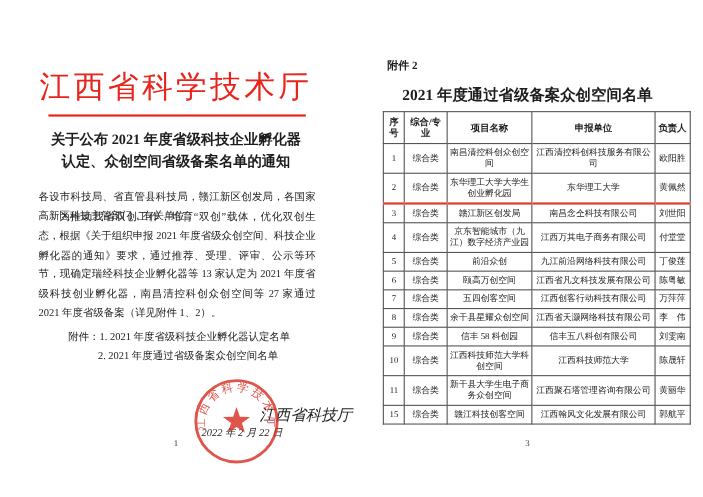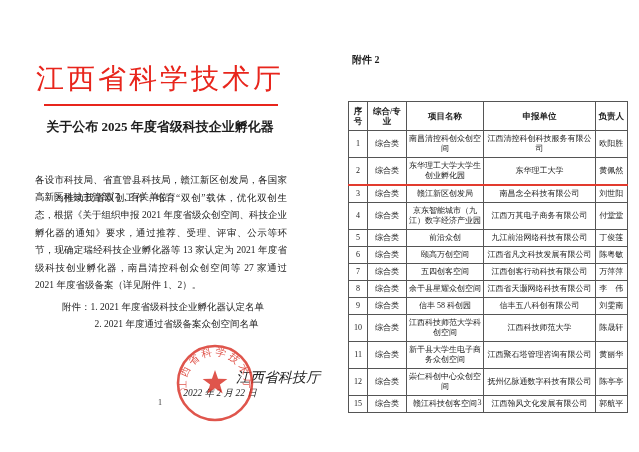--- a/index.html
+++ b/index.html
@@ -20,21 +20,21 @@
   .doc-title{
     position:absolute;top:117px;left:10px;width:300px;text-align:center;
     font-weight:bold;font-size:13px;line-height:20px;
   }
   .bodytext{
     position:absolute;left:35px;width:252px;font-size:9.5px;line-height:17.5px;
     text-align:justify;text-justify:inter-ideograph;color:#222;
   }
   .salutation{top:162px;}
   .mainpara{top:180px;text-indent:2em;}
-  .attachments{position:absolute;top:299px;left:62px;font-size:9.5px;line-height:17px;color:#222;text-align:center;}
+  .attachments{position:absolute;top:299px;left:62px;font-size:9.5px;line-height:17px;color:#222;}
   .attachments .att-line2{padding-left:27px;}
   .seal-wrap{position:absolute;top:343px;left:175px;width:80px;height:80px;z-index:2;opacity:.82;}
   .signer{position:absolute;top:369px;left:120px;width:200px;text-align:right;font-size:14px;color:#222;z-index:1;font-style:italic;}
   .sign-date{position:absolute;top:387px;left:120px;width:200px;text-align:center;font-size:9.5px;color:#222;z-index:1;font-style:italic;}
   .pagenum{position:absolute;top:398px;left:0;width:100%;text-align:center;font-size:8px;color:#333;}
 
   
   .att-label{position:absolute;top:53px;left:32px;font-weight:bold;font-size:10px;}
   .table-title{position:absolute;top:78px;left:0;width:100%;text-align:center;font-weight:bold;font-size:14px;}
   .tbl{
@@ -49,21 +49,22 @@
 </head>
 <body>
 
 <div class="canvas">
 
   <div class="page page-left">
     <div class="agency">江西省科学技术厅</div>
     <div class="red-rule"></div>
 
     <div class="doc-title">
-      <div>关于公布 2025 年度省级科技企业孵化器</div>
+      <div>关于公布 2021 年度省级科技企业孵化器</div>
+      <div>认定、众创空间省级备案名单的通知</div>
     </div>
 
     <p class="bodytext salutation">各设市科技局、省直管县科技局，赣江新区创发局，各国家高新区科技主管部门，有关单位：</p>
     <p class="bodytext mainpara">为推动我省双创工作，培育“双创”载体，优化双创生态，根据《关于组织申报 2021 年度省级众创空间、科技企业孵化器的通知》要求，通过推荐、受理、评审、公示等环节，现确定瑞经科技企业孵化器等 13 家认定为 2021 年度省级科技创业孵化器，南昌清控科创众创空间等 27 家通过 2021 年度省级备案（详见附件 1、2）。</p>
 
     <div class="attachments">
       <div class="att-line1">附件：1. 2021 年度省级科技企业孵化器认定名单</div>
       <div class="att-line2">2. 2021 年度通过省级备案众创空间名单</div>
     </div>
 
@@ -81,20 +82,21 @@
           <textPath href="#sealArc" startOffset="50%" text-anchor="middle">江西省科学技术厅</textPath>
         </text>
       </svg>
     </div>
 
     <div class="pagenum">1</div>
   </div>
 
   <div class="page page-right">
     <div class="att-label">附件 2</div>
+    <div class="table-title">2021 年度通过省级备案众创空间名单</div>
 
     <table class="tbl">
       <colgroup>
         <col class="c0">
           <col class="c1">
           <col class="c2">
           <col class="c3">
           <col class="c4">
       </colgroup>
       <thead>
@@ -178,27 +180,20 @@
             <td>陈晟轩</td>
           </tr>
           <tr>
             <td>11</td>
             <td>综合类</td>
             <td>新干县大学生电子商务众创空间</td>
             <td>江西聚石塔管理咨询有限公司</td>
             <td>黄丽华</td>
           </tr>
           <tr>
-            <td>12</td>
-            <td>综合类</td>
-            <td>崇仁科创中心众创空间</td>
-            <td>抚州亿脉通数字科技有限公司</td>
-            <td>陈亭亭</td>
-          </tr>
-          <tr>
             <td>15</td>
             <td>综合类</td>
             <td>赣江科技创客空间</td>
             <td>江西翰风文化发展有限公司</td>
             <td>郭航平</td>
           </tr>
         </tbody>
     </table>
 
     <div class="pagenum">3</div>

